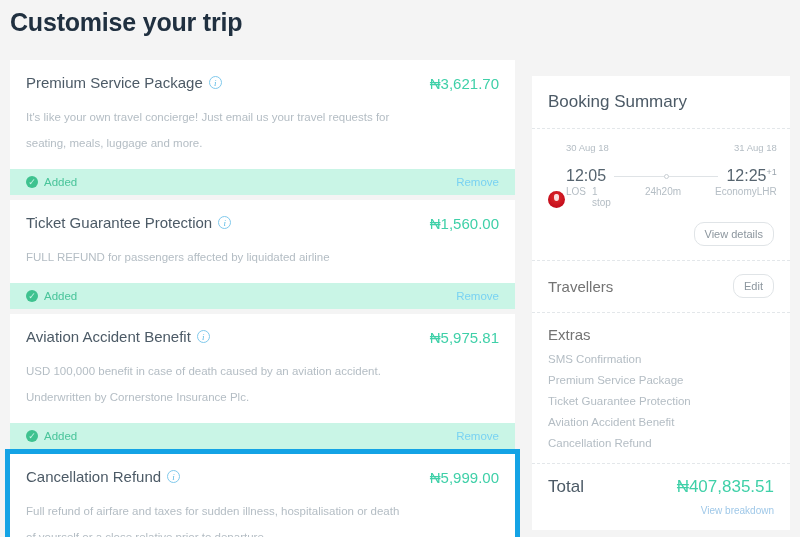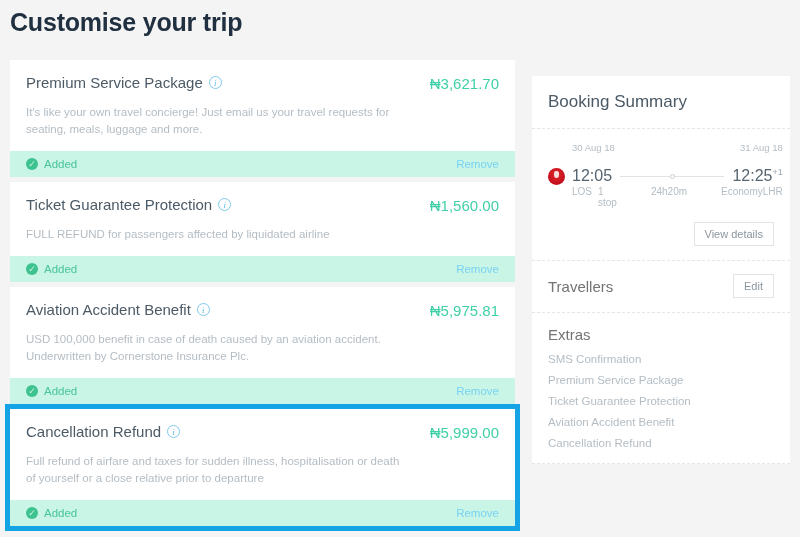--- a/index.html
+++ b/index.html
@@ -76,21 +76,21 @@
   }
   .card-price {
     font-size: 15px;
     color: #3fd0a8;
     white-space: nowrap;
     padding-top: 1px;
   }
   .card-desc {
     margin-top: 12px;
     font-size: 11.5px;
-    line-height: 17px;
+    line-height: 26px;
     color: #b4bdc4;
     max-width: 385px;
   }
   .card-footer {
     background: #c9f5e6;
     height: 26px;
     display: flex;
     align-items: center;
     justify-content: space-between;
     padding: 0 16px;
@@ -132,22 +132,22 @@
   .section {
     padding: 13px 16px 14px 16px;
     border-bottom: 1px dashed #e3e7ea;
     position: relative;
   }
   .section.last { border-bottom: none; }
 
   
   .flight-row {
     display: flex;
-    align-items: center;
-    gap: 7px;
+    align-items: flex-end;
+    gap: 1px;
   }
   .airline-logo {
     width: 17px; height: 17px;
     border-radius: 50%;
     background: radial-gradient(circle at 50% 40%, #e02b2b 0%, #c40d1c 70%, #a50a17 100%);
     flex: 0 0 auto;
     margin-top: 3px;
     position: relative;
   }
   .airline-logo::after {
@@ -207,21 +207,21 @@
   }
   .flight-meta .airport { color: #b4bdc4; }
   .meta-center {
     display: flex;
     gap: 34px;
     margin-left: 6px;
   }
   .btn-outline {
     border: 1px solid #e0e4e7;
     background: #ffffff;
-    border-radius: 0;
+    border-radius: 10px;
     font-size: 11px;
     color: #8c969e;
     padding: 5px 10px;
     cursor: pointer;
     font-family: "Liberation Sans", sans-serif;
   }
   .view-details-wrap {
     display: flex;
     justify-content: flex-end;
     margin-top: 14px;
@@ -405,16 +405,23 @@
         <div class="sec-title">Extras</div>
         <ul class="extras-list" id="extras-summary-list">
             <li>SMS Confirmation</li>
             <li>Premium Service Package</li>
             <li>Ticket Guarantee Protection</li>
             <li>Aviation Accident Benefit</li>
             <li>Cancellation Refund</li>
           </ul>
       </div>
 
+      <div class="section last">
+        <div class="total-row">
+          <span class="total-label">Total</span>
+          <span class="total-value">₦407,835.51</span>
+        </div>
+        <div class="breakdown">View breakdown</div>
+      </div>
 
     </div>
   </div>
 </div>
 
 </body></html>

